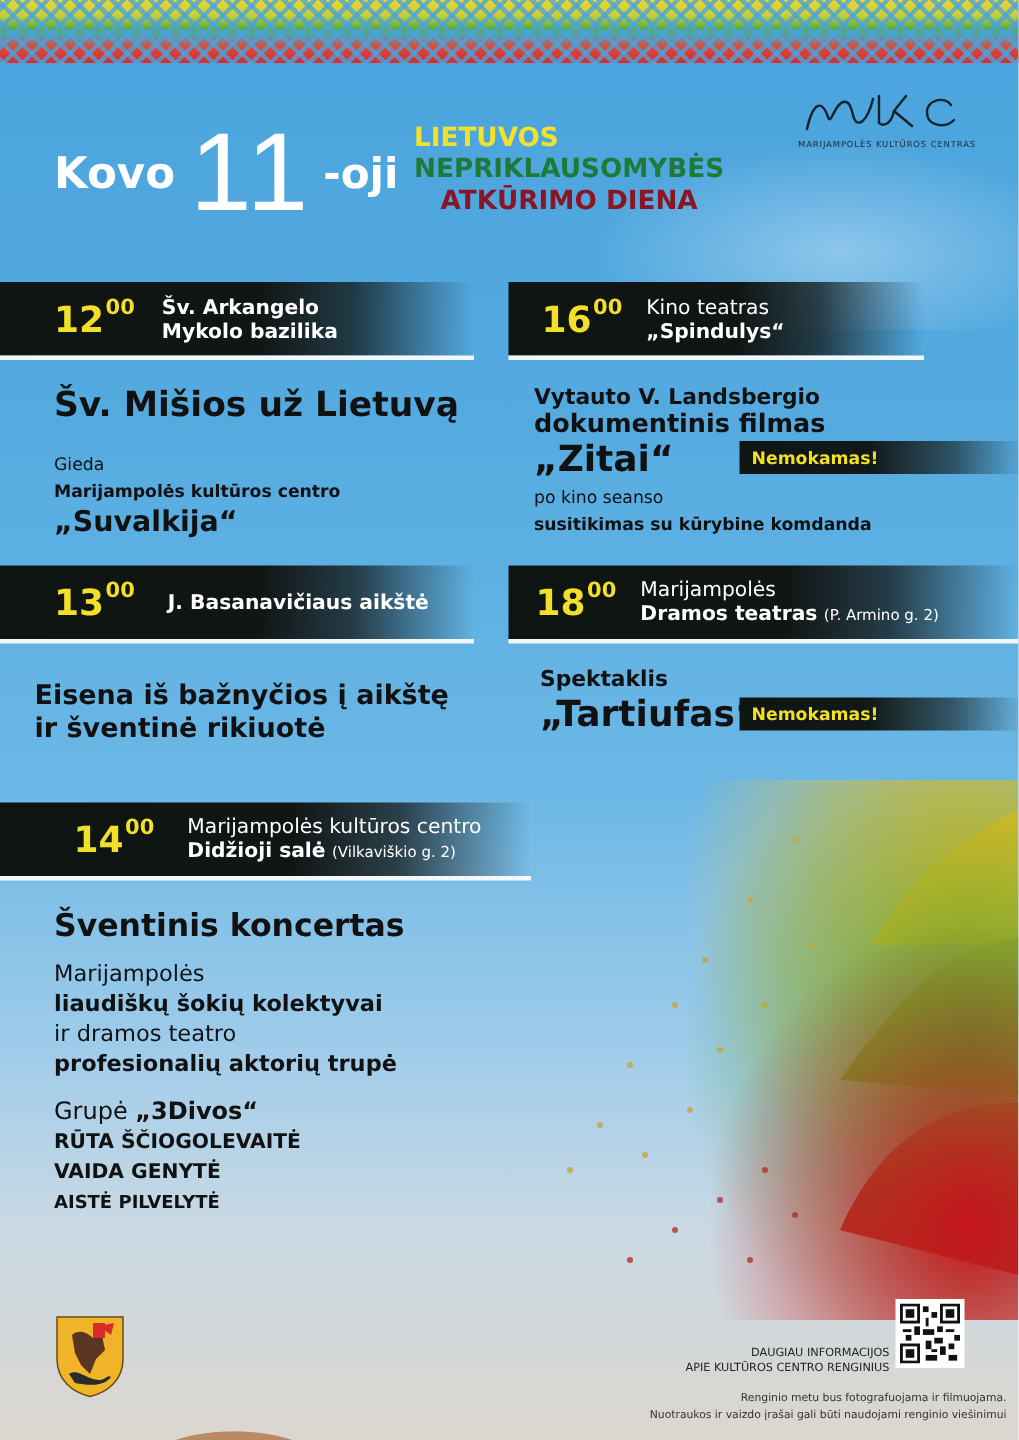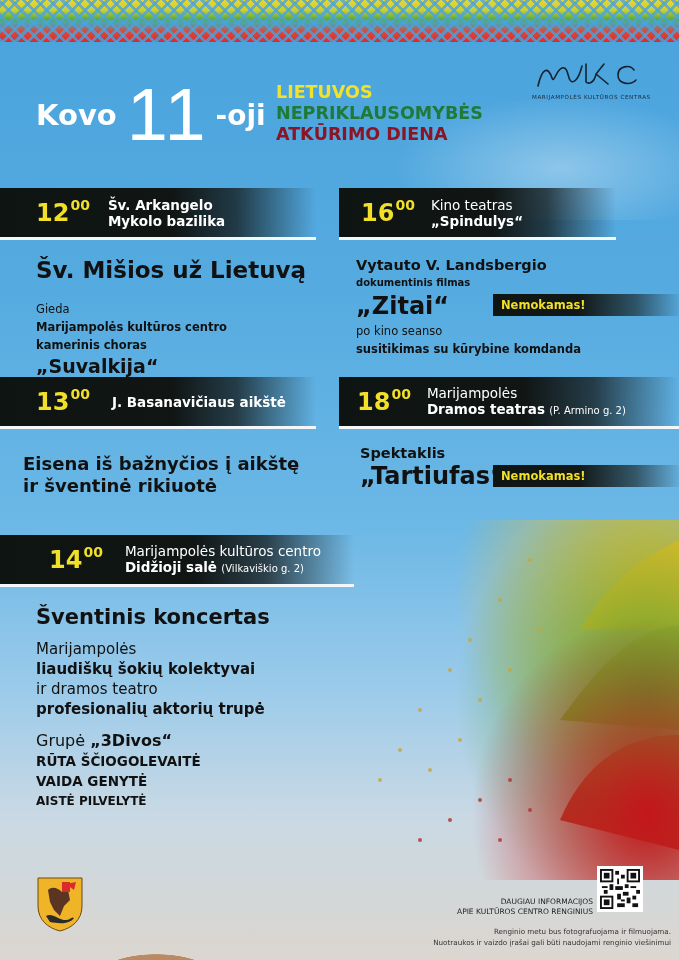--- a/index.html
+++ b/index.html
@@ -27,21 +27,21 @@
     position: absolute; left: 380px; top: 90px; width: 300px; height: 130px;
     background: radial-gradient(ellipse at 60% 60%, rgba(255,255,255,0.35), transparent 65%);
   }
   .hero { position: absolute; left: 36px; top: 78px; display: flex; align-items: center; color: #fff; }
   .hero .kovo { font-weight: bold; font-size: 29px; margin-right: 10px; }
   .hero .day { font-size: 74px; font-weight: normal; line-height: 74px; letter-spacing: 2px; margin-right: 8px; font-family: "Liberation Sans", sans-serif; }
   .hero .oji { font-weight: bold; font-size: 28px; }
   .title { position: absolute; left: 276px; top: 82px; font-weight: bold; font-size: 17.5px; line-height: 21px; }
   .title .l1 { color: #f3e22a; }
   .title .l2 { color: #1f7a38; }
-  .title .l3 { color: #8b1425; }
+  .title .l3 { color: #8b1425; text-align: center; }
   .logo { position: absolute; left: 532px; top: 60px; width: 116px; text-align: center; }
   .logo svg { display: block; margin: 0 auto; }
   .logo .logo-text { font-size: 5.6px; letter-spacing: 0.6px; color: #1a2a3a; margin-top: 6px; white-space: nowrap; }
 
   .bar {
     position: absolute; height: 52px;
     background: linear-gradient(90deg, #0e1412 0%, #111615 55%, rgba(17,22,21,0.75) 75%, rgba(17,22,21,0) 100%);
     border-bottom: 3px solid #f4f7f9;
     display: flex; align-items: center; color: #fff;
   }
@@ -103,34 +103,33 @@
   <span class="time"><span>12</span><sup>00</sup></span>
   <div class="place">
     <div class="b">Šv. Arkangelo</div>
     <div class="b">Mykolo bazilika</div>
   </div>
 </div>
 <div class="block" style="left:36px; top:256px;">
   <div class="h-big">Šv. Mišios už Lietuvą</div>
   <div class="t-reg" style="margin-top:16px;">Gieda</div>
   <div class="t-bold">Marijampolės kultūros centro</div>
-  <div class="t-bold">kamerinis choras</div>
   <div class="quote">„Suvalkija“</div>
 </div>
 
 <div class="bar" style="left:339px; top:188px; width:277px; padding-left:22px;">
   <span class="time"><span>16</span><sup>00</sup></span>
   <div class="place" style="margin-left:16px;">
     <div>Kino teatras</div>
     <div class="b">„Spindulys“</div>
   </div>
 </div>
 <div class="block" style="left:356px; top:256px;">
   <div class="h-mid" style="font-size:14.5px; line-height:18px;">Vytauto V. Landsbergio</div>
-  <div class="h-mid" style="font-size:10px; line-height:18px;">dokumentinis filmas</div>
+  <div class="h-mid" style="font-size:17px; line-height:18px;">dokumentinis filmas</div>
   <div class="quote-big">„Zitai“</div>
   <div class="t-reg" style="margin-top:2px;">po kino seanso</div>
   <div class="t-bold">susitikimas su kūrybine komdanda</div>
 </div>
 <div class="free" style="left:493px; top:294px;">Nemokamas!</div>
 
 <div class="bar" style="left:0; top:377px; width:316px; padding-left:36px;">
   <span class="time"><span>13</span><sup>00</sup></span>
   <div class="place" style="margin-left:22px;">
     <div class="b">J. Basanavičiaus aikštė</div>

